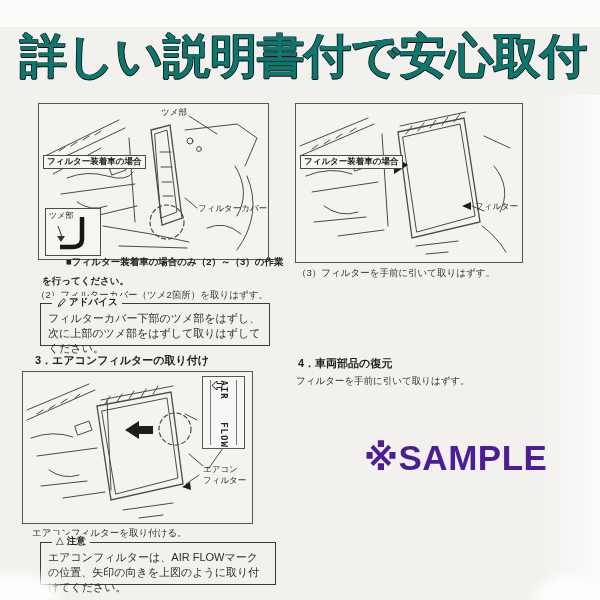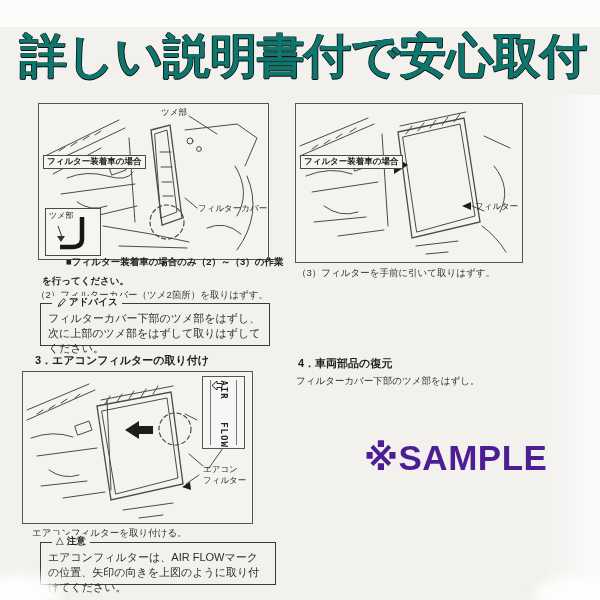--- a/index.html
+++ b/index.html
@@ -226,19 +226,19 @@
 <div class="rbox caution-box">
   <span class="rlabel">
     <span class="tri">△</span>
     <span>注意</span>
   </span>
   <div class="rbody" style="white-space:normal;">エアコンフィルターは、AIR FLOWマークの位置、矢印の向きを上図のように取り付けてください。</div>
 </div>
 
 <div class="bodytext" style="left:297px;top:267px;">（3）フィルターを手前に引いて取りはずす。</div>
 <div class="sechead" style="left:298px;top:356px;">4．車両部品の復元</div>
-<div class="bodytext" style="left:296px;top:375px;">フィルターカバー下部のツメ部をはずし。</div>
+<div class="bodytext" style="left:296px;top:375px;">フィルターを手前に引いて取りはずす。</div>
 
 <div class="sample">※SAMPLE</div>
 
 <div class="edge-right"></div>
 <div class="corner c-bl"></div>
 <div class="corner c-br"></div>
 
 </body></html>

